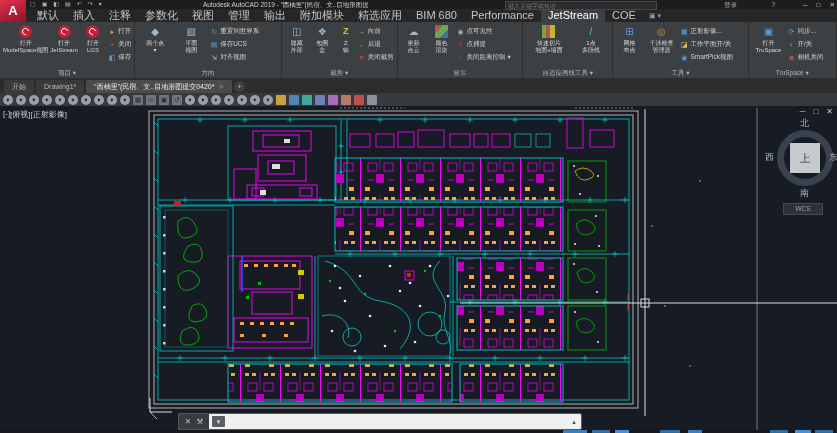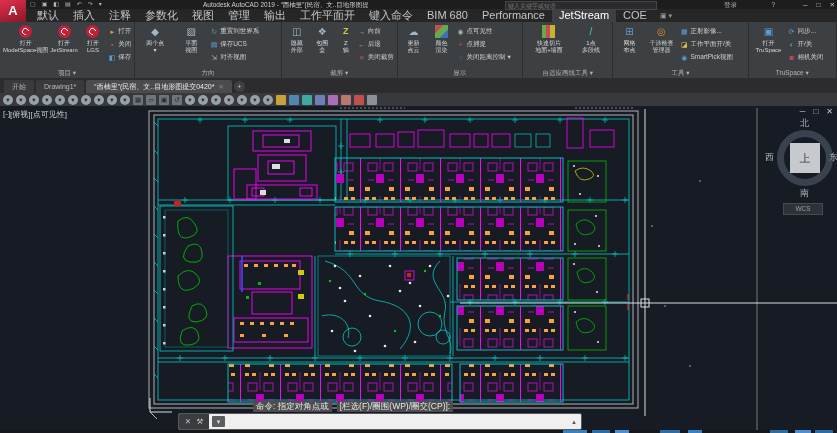--- a/index.html
+++ b/index.html
@@ -125,22 +125,22 @@
   </div>
 
   <div class="rtabs">
       <div class="rtab">默认</div>
       <div class="rtab">插入</div>
       <div class="rtab">注释</div>
       <div class="rtab">参数化</div>
       <div class="rtab">视图</div>
       <div class="rtab">管理</div>
       <div class="rtab">输出</div>
-      <div class="rtab">工作平面开</div>
-      <div class="rtab">键入命令</div>
+      <div class="rtab">附加模块</div>
+      <div class="rtab">精选应用</div>
       <div class="rtab">BIM 680</div>
       <div class="rtab">Performance</div>
       <div class="rtab active">JetStream</div>
       <div class="rtab">COE</div>
       <div class="rtab-extra">▣ ▾</div>
     </div>
 
   <div class="ribbon">
 
     <div class="panel" style="width:138px;">
@@ -666,43 +666,39 @@
       <g stroke="#f0f0f0" stroke-width="0.9">
         <line x1="460" y1="197" x2="837" y2="197"></line>
         <line x1="645" y1="3" x2="645" y2="310"></line>
         <rect x="641" y="193" width="8" height="8" fill="none"></rect>
       </g>
     </svg>
 
     <div class="vplabel">
       <span>[-]</span>
       <span>[俯视]</span>
-      <span>[点可见性]</span>
+      <span>[正射影像]</span>
     </div>
 
     <div class="dwinbtns">
       <span>─</span>
       <span>□</span>
       <span>✕</span>
     </div>
 
     <div class="viewcube">
       <div class="vc-ring"></div>
       <div class="vc-face">上</div>
       <span class="vc-lab vc-n">北</span>
       <span class="vc-lab vc-s">南</span>
       <span class="vc-lab vc-w">西</span>
       <span class="vc-lab vc-e">东</span>
       <div class="vc-wcs">WCS</div>
     </div>
 
-    <div class="cmdhist">
-      <span class="chip">命令: 指定对角点或</span>
-      <span class="chip">[栏选(F)/圈围(WP)/圈交(CP)]:</span>
-    </div>
 
     <div class="cmdbar">
       <div class="cmddark">
         <span>✕</span>
         <span>⚒</span>
       </div>
       <div class="cmdicon">▾</div>
       <input placeholder="键入命令" style="">
       <div class="cmdup">▴</div>
     </div>

